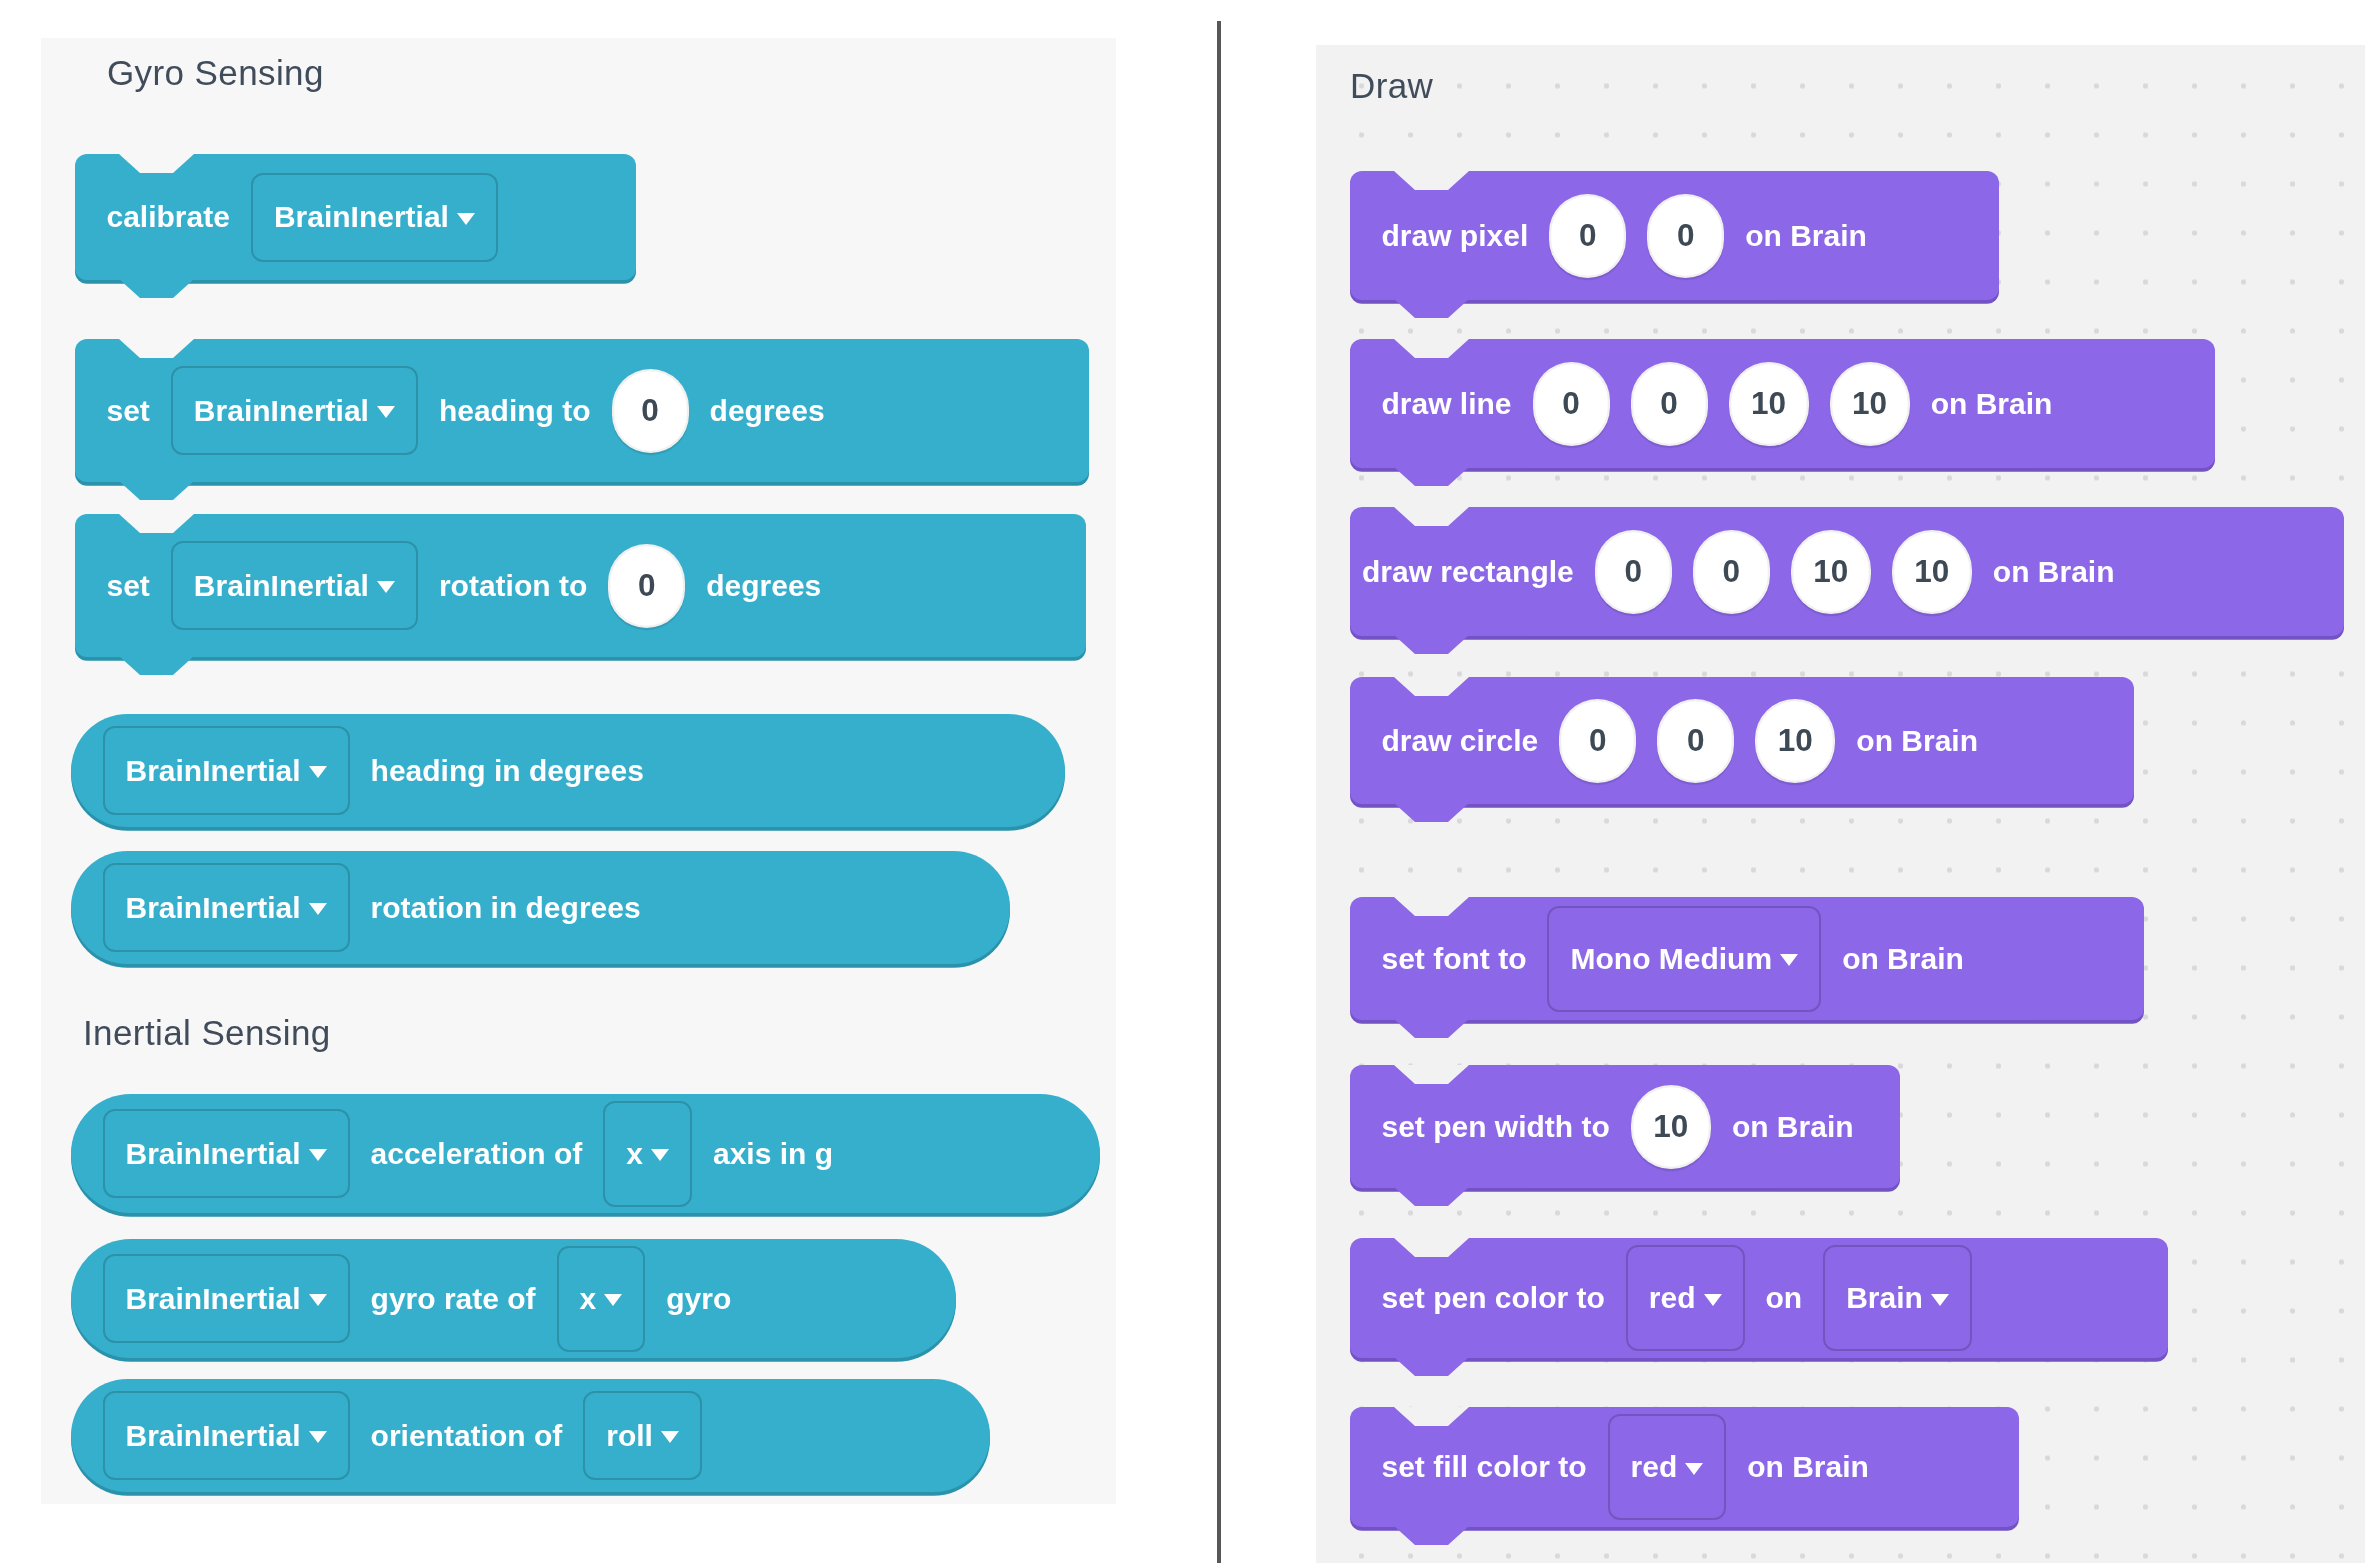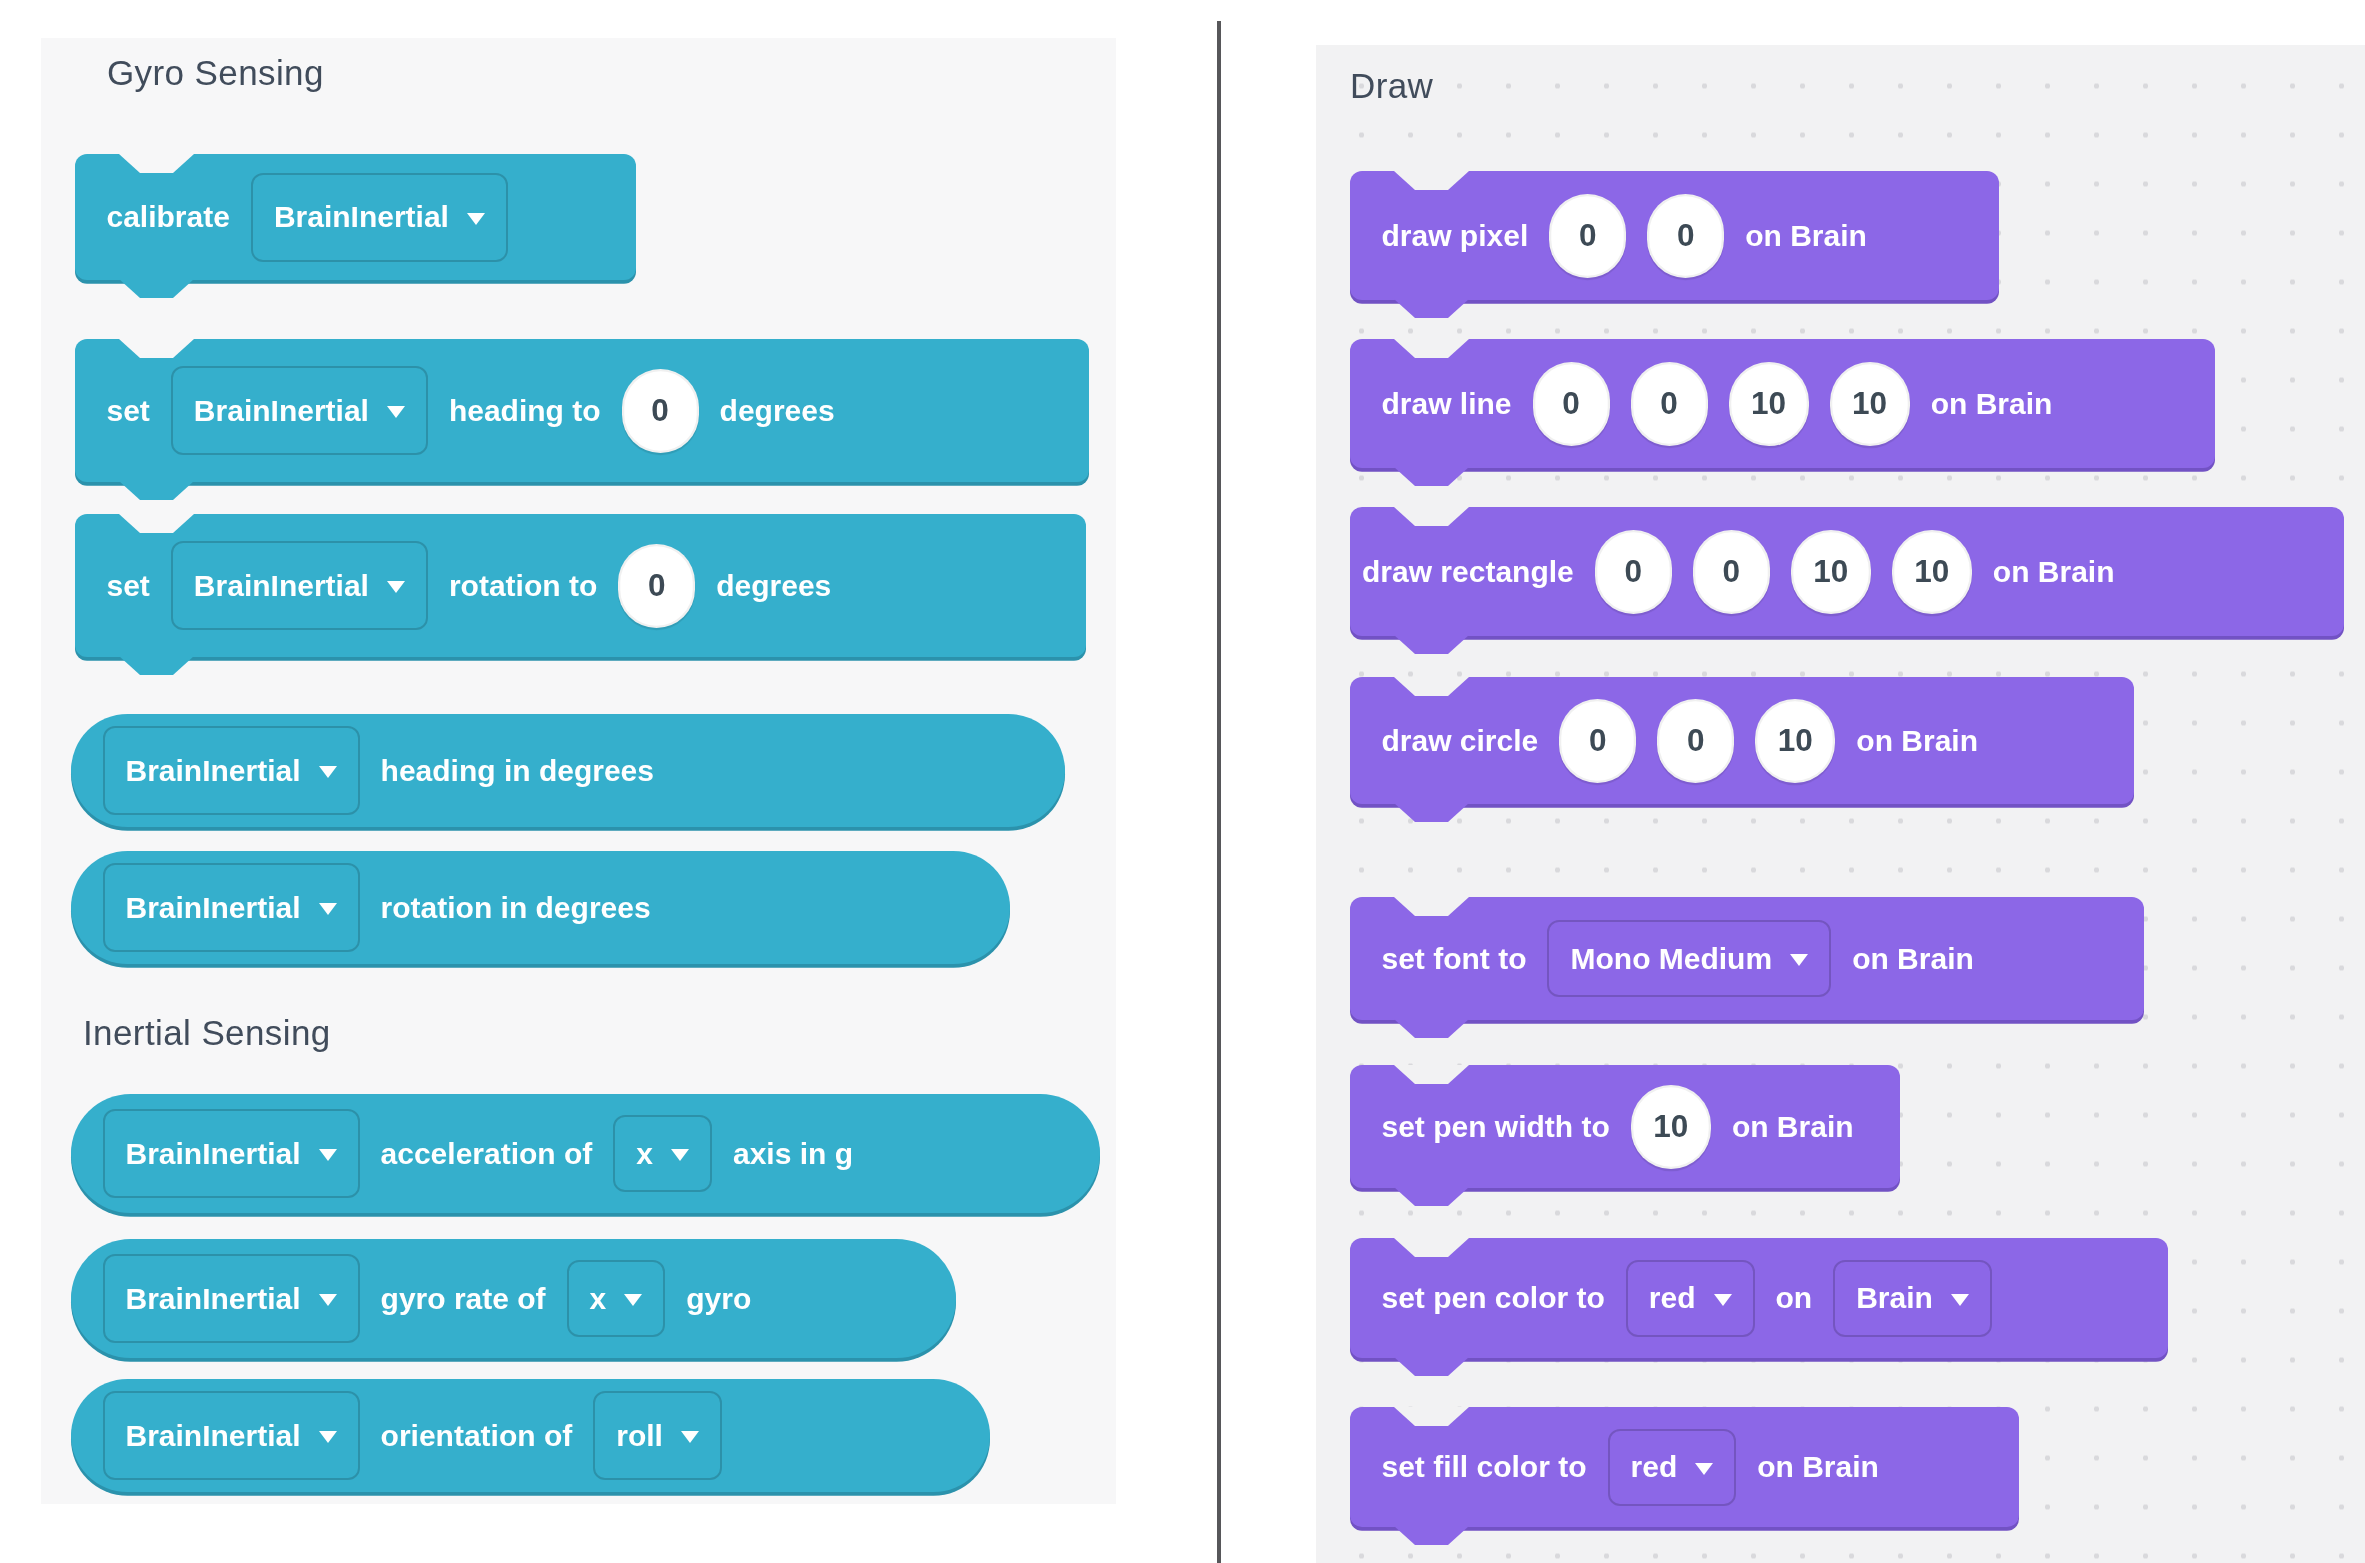--- a/index.html
+++ b/index.html
@@ -34,25 +34,25 @@
     background:var(--panelbg);
     clip-path:polygon(0 0,100% 0,72% 100%,28% 100%);
   }
   .block.stack::after{
     content:"";position:absolute;bottom:-18px;left:44px;width:75px;height:19px;
     background:var(--blockbg);
     clip-path:polygon(0 0,100% 0,72% 100%,28% 100%);
   }
   .blabel{display:inline-block;}
   .dd{
-    display:flex;align-items:center;gap:18px;height:89px;
+    display:flex;align-items:center;gap:8px;height:89px;
     padding:0 21px;box-sizing:border-box;
     border:2.3px solid rgba(0,0,0,0.17);border-radius:12px;
   }
-  .dd.tall{height:77px;}
+  .dd.tall{height:106px;}
   .caret{
     width:0;height:0;border-left:9.8px solid transparent;
     border-right:9.8px solid transparent;border-top:12px solid #ffffff;
     margin-top:3.8px;
   }
   .num{
     display:flex;align-items:center;justify-content:center;
     min-width:77px;height:84px;padding:0 22.5px;box-sizing:border-box;
     background:#ffffff;color:#3d4a55;border-radius:749px;
     font-size:31.5px;font-weight:bold;

